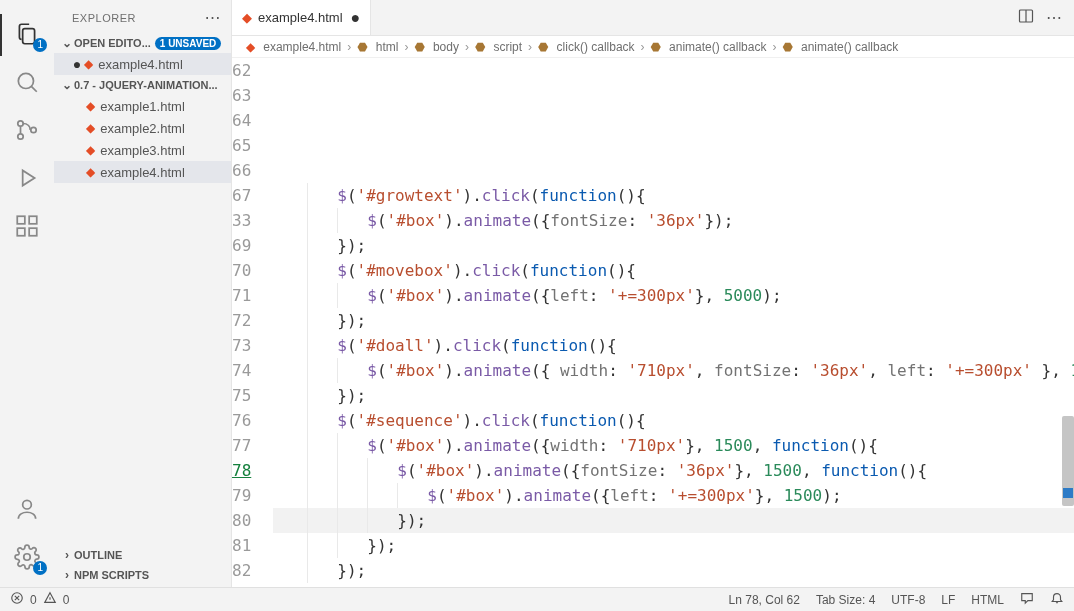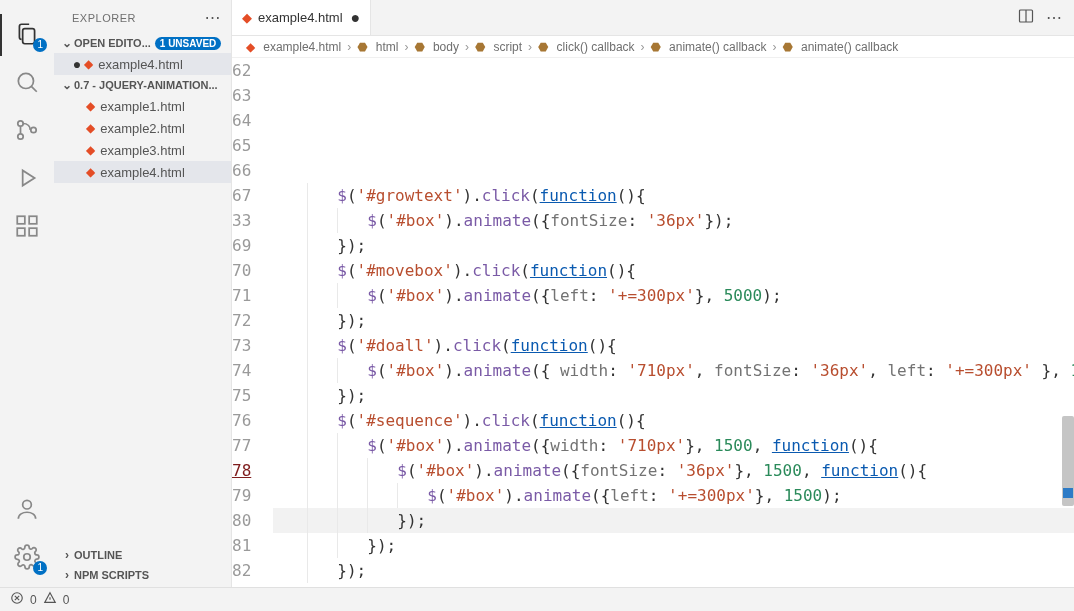--- a/index.html
+++ b/index.html
@@ -42,24 +42,24 @@
 .breadcrumb .html-ico { color:#e44d26; margin-right:2px; }
 .breadcrumb .sep { color:#999; }
 .breadcrumb .cube { color:#a77734; margin-right:2px; }
 
 .code-wrap { flex:1; display:flex; overflow:hidden; font-family: Menlo, Consolas, monospace; font-size:16px; line-height:25px; position:relative; }
 .gutter { width:78px; text-align:right; padding-right:22px; color:#9a9a9a; user-select:none; background:#fff; }
 .code-lines { flex:1; white-space:pre; color:#333; position:relative; }
 .hl { position:absolute; left:0; right:0; height:25px; background:#f2f2f2; z-index:0; }
 .code-lines > div { position:relative; z-index:1; padding-left:4px; }
 .gutter .gl { height:25px; }
-.gutter .cur { color:#7f1d1d;text-decoration:underline; }
+.gutter .cur { color:#15803d;text-decoration:underline; }
 
 .tok-fn { color:#7a5aa6; }
-.tok-key { color:#0a5ab0;text-decoration:underline; }
+.tok-key { color:#0a5ab0; }
 .tok-str { color:#b84e2f; }
 .tok-prop { color:#737373; }
 .tok-num { color:#2a8a5a; }
 
 .minimap { position:absolute; right:0; top:58px; width:14px; bottom:0; background:transparent; }
 .mm-thumb { position:absolute; right:0; width:12px; height:90px; top:300px; background:#c5c5c5; border-radius:2px; }
 .mm-mark { position:absolute; right:1px; width:10px; height:10px; top:372px; background:#2d7bc6; }
 
 .status-bar { height:24px; background:#f3f3f3; border-top:1px solid #e0e0e0; display:flex; align-items:center; font-size:12px; color:#555; padding:0 10px; }
 .status-bar .sb-left { display:flex; align-items:center; gap:6px; }
@@ -254,13 +254,27 @@
           <circle cx="8" cy="8" r="6"></circle>
           <path d="M5.5 5.5l5 5M10.5 5.5l-5 5"></path>
         </svg></span>
     <span>0</span>
     <span><svg viewBox="0 0 16 16" fill="none" stroke="currentColor" stroke-width="1.3">
           <path d="M8 2l6 11H2z"></path>
           <path d="M8 7v3M8 12h0"></path>
         </svg></span>
     <span>0</span>
   </div>
+  <div class="sb-right">
+    <span>Ln 78, Col 62</span>
+    <span>Tab Size: 4</span>
+    <span>UTF-8</span>
+    <span>LF</span>
+    <span>HTML</span>
+    <span><svg viewBox="0 0 16 16" fill="none" stroke="currentColor" stroke-width="1.3">
+          <path d="M2 3h12v8H9l-3 3v-3H2z"></path>
+        </svg></span>
+    <span><svg viewBox="0 0 16 16" fill="none" stroke="currentColor" stroke-width="1.3">
+          <path d="M12 10V7a4 4 0 1 0-8 0v3l-1.5 2h11z"></path>
+          <path d="M7 13a1.5 1.5 0 0 0 2 0"></path>
+        </svg></span>
+  </div>
 </div>
 
 </body></html>

